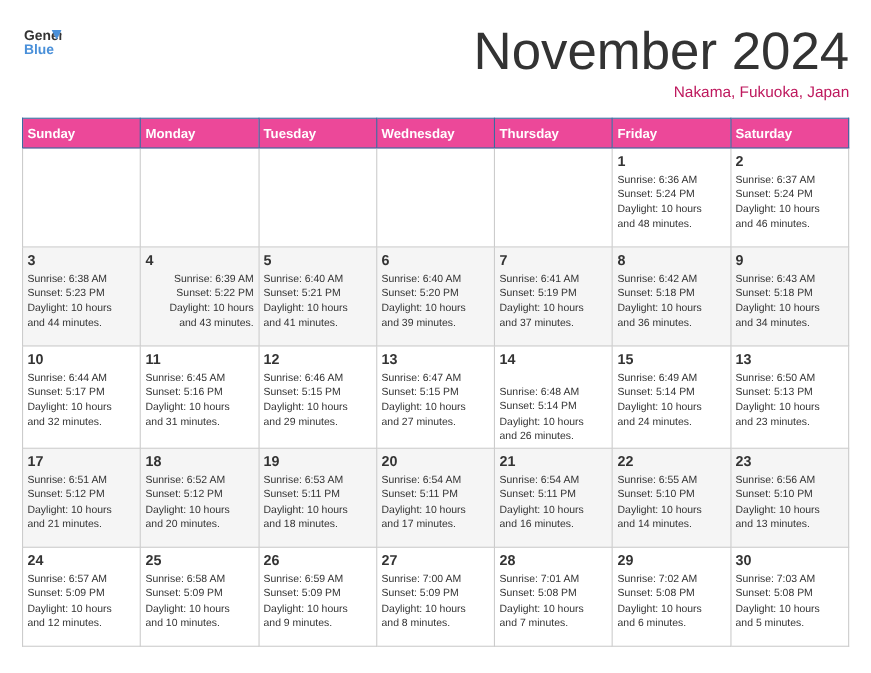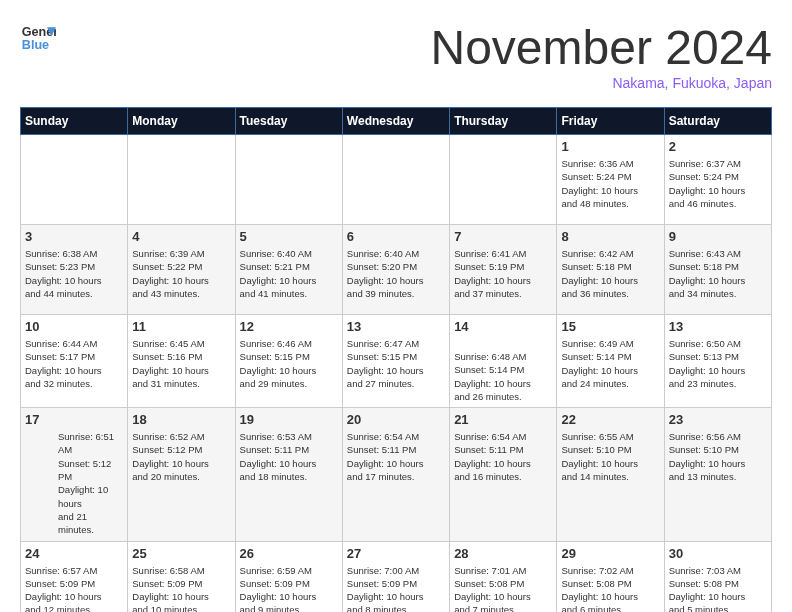--- a/index.html
+++ b/index.html
@@ -28,29 +28,29 @@
     .title-block {
       text-align: right;
     }
     .month-title {
       font-size: 48px;
       font-weight: normal;
       color: #333;
     }
     .location {
       font-size: 14px;
-      color: #8b5cf6;
+      color: #be185d;
     }
     table {
       width: 100%;
       border-collapse: collapse;
       table-layout: fixed;
     }
     thead th {
-      background-color: #0f172a;
+      background-color: #ec4899;
       color: #fff;
       font-size: 12px;
       font-weight: bold;
       padding: 6px 4px;
       text-align: left;
       border: 1px solid #3a6aa0;
     }
     tbody td {
       border: 1px solid #ccc;
       vertical-align: top;
@@ -131,21 +131,21 @@
       <tr>
         <td>
           <div class="day-num">3</div>
           <div class="day-info" style="white-space: pre-line;">Sunrise: 6:38 AM
 Sunset: 5:23 PM
 Daylight: 10 hours
 and 44 minutes.</div>
         </td>
         <td>
           <div class="day-num">4</div>
-          <div class="day-info" style="white-space: pre-line;">Sunrise: 6:39 AM
+          <div class="day-info" style="white-space: pre-line; text-align: right;">Sunrise: 6:39 AM
 Sunset: 5:22 PM
 Daylight: 10 hours
 and 43 minutes.</div>
         </td>
         <td>
           <div class="day-num">5</div>
           <div class="day-info" style="white-space: pre-line;">Sunrise: 6:40 AM
 Sunset: 5:21 PM
 Daylight: 10 hours
 and 41 minutes.</div>
@@ -226,21 +226,21 @@
           <div class="day-num">13</div>
           <div class="day-info" style="white-space: pre-line;">Sunrise: 6:50 AM
 Sunset: 5:13 PM
 Daylight: 10 hours
 and 23 minutes.</div>
         </td>
       </tr>
       <tr>
         <td>
           <div class="day-num">17</div>
-          <div class="day-info" style="white-space: pre-line; margin-left: 33px;">Sunrise: 6:51 AM
+          <div class="day-info" style="white-space: pre-line;">Sunrise: 6:51 AM
 Sunset: 5:12 PM
 Daylight: 10 hours
 and 21 minutes.</div>
         </td>
         <td>
           <div class="day-num">18</div>
           <div class="day-info" style="white-space: pre-line;">Sunrise: 6:52 AM
 Sunset: 5:12 PM
 Daylight: 10 hours
 and 20 minutes.</div>

